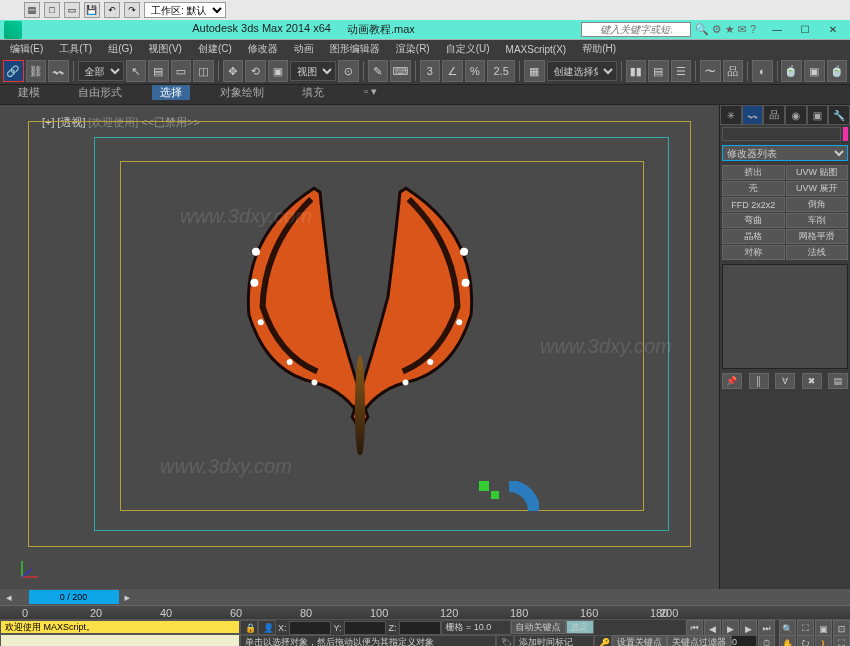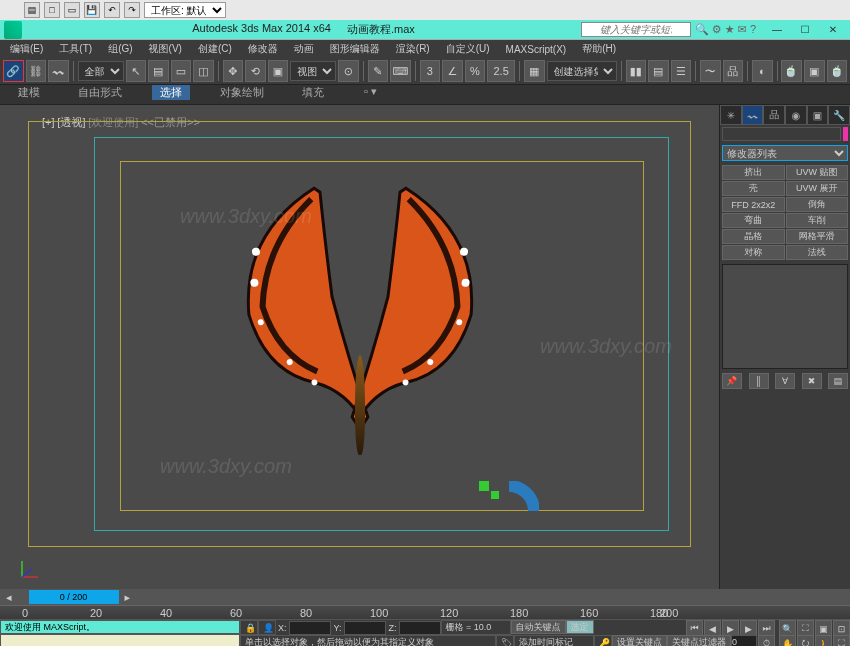--- a/index.html
+++ b/index.html
@@ -276,21 +276,21 @@
   <span style="left:370px">100</span>
   <span style="left:440px">120</span>
   <span style="left:510px">180</span>
   <span style="left:580px">160</span>
   <span style="left:650px">180</span>
   <span style="left:660px">200</span>
 </div>
 
 <div class="statusbar">
   <div style="display:flex;flex-direction:column;width:240px">
-    <div class="sbox" style="height:14px;background:#5eead4;color:#000">欢迎使用 MAXScript。</div>
+    <div class="sbox" style="height:14px;background:#fde047;color:#000">欢迎使用 MAXScript。</div>
     <div class="sbox" style="height:14px;background:#eec;color:#000"></div>
   </div>
   <div style="display:flex;flex-direction:column;flex:1">
     <div style="display:flex;height:15px">
       <span class="sbox" style="width:18px">🔒</span>
       <span class="sbox" style="width:18px">👤</span>
       <div class="coord">
         <div class="cpair">
             <span class="clab">X:</span>
             <input style="">

